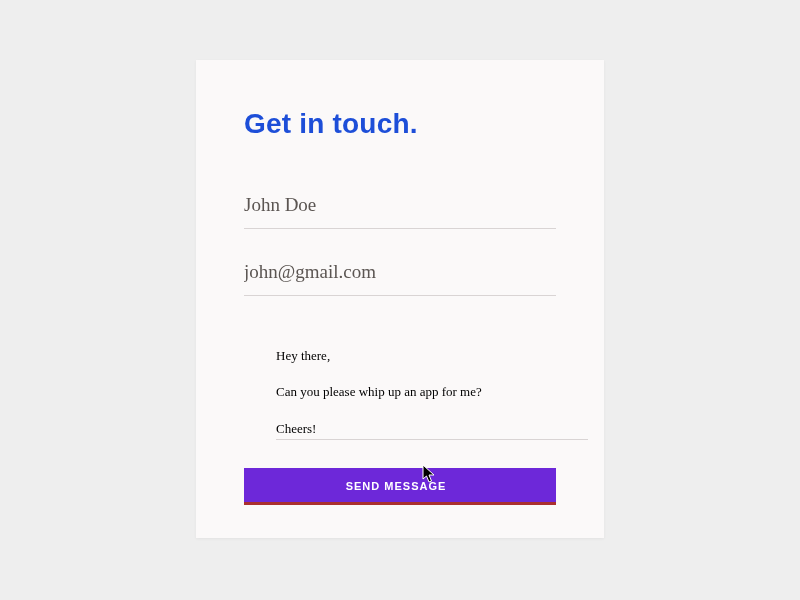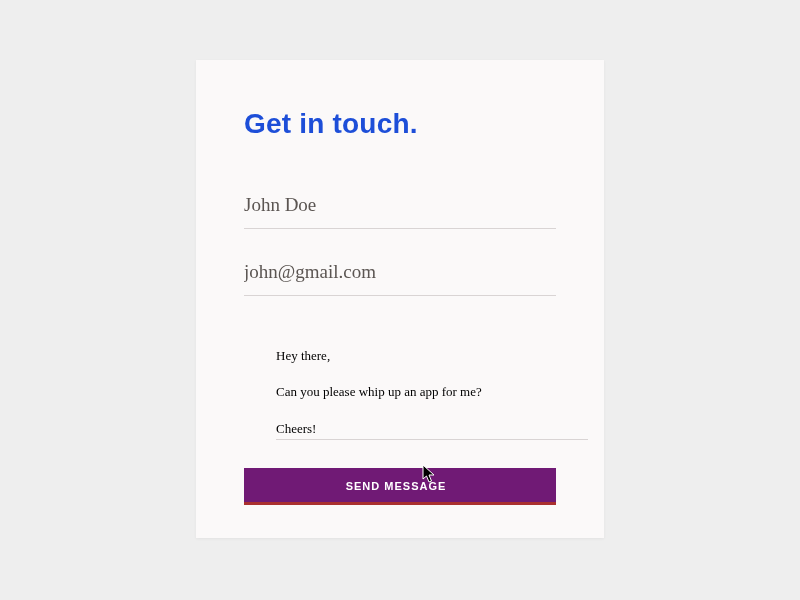--- a/index.html
+++ b/index.html
@@ -58,21 +58,21 @@
     resize: none;
     outline: none;
     overflow: hidden;
     white-space: pre-wrap;
     margin-left: 32px;
   }
   .send-btn {
     display: block;
     width: 100%;
     margin-top: 28px;
-    background: #701a75;
+    background: #6d28d9;
     color: #fff;
     border: none;
     border-bottom: 3px solid #a93030;
     font-family: -apple-system, BlinkMacSystemFont, "Segoe UI", Helvetica, Arial, sans-serif;
     font-size: 11px;
     font-weight: 600;
     letter-spacing: 1px;
     padding: 12px 8px 10px 0;
     cursor: pointer;
     text-transform: uppercase;

